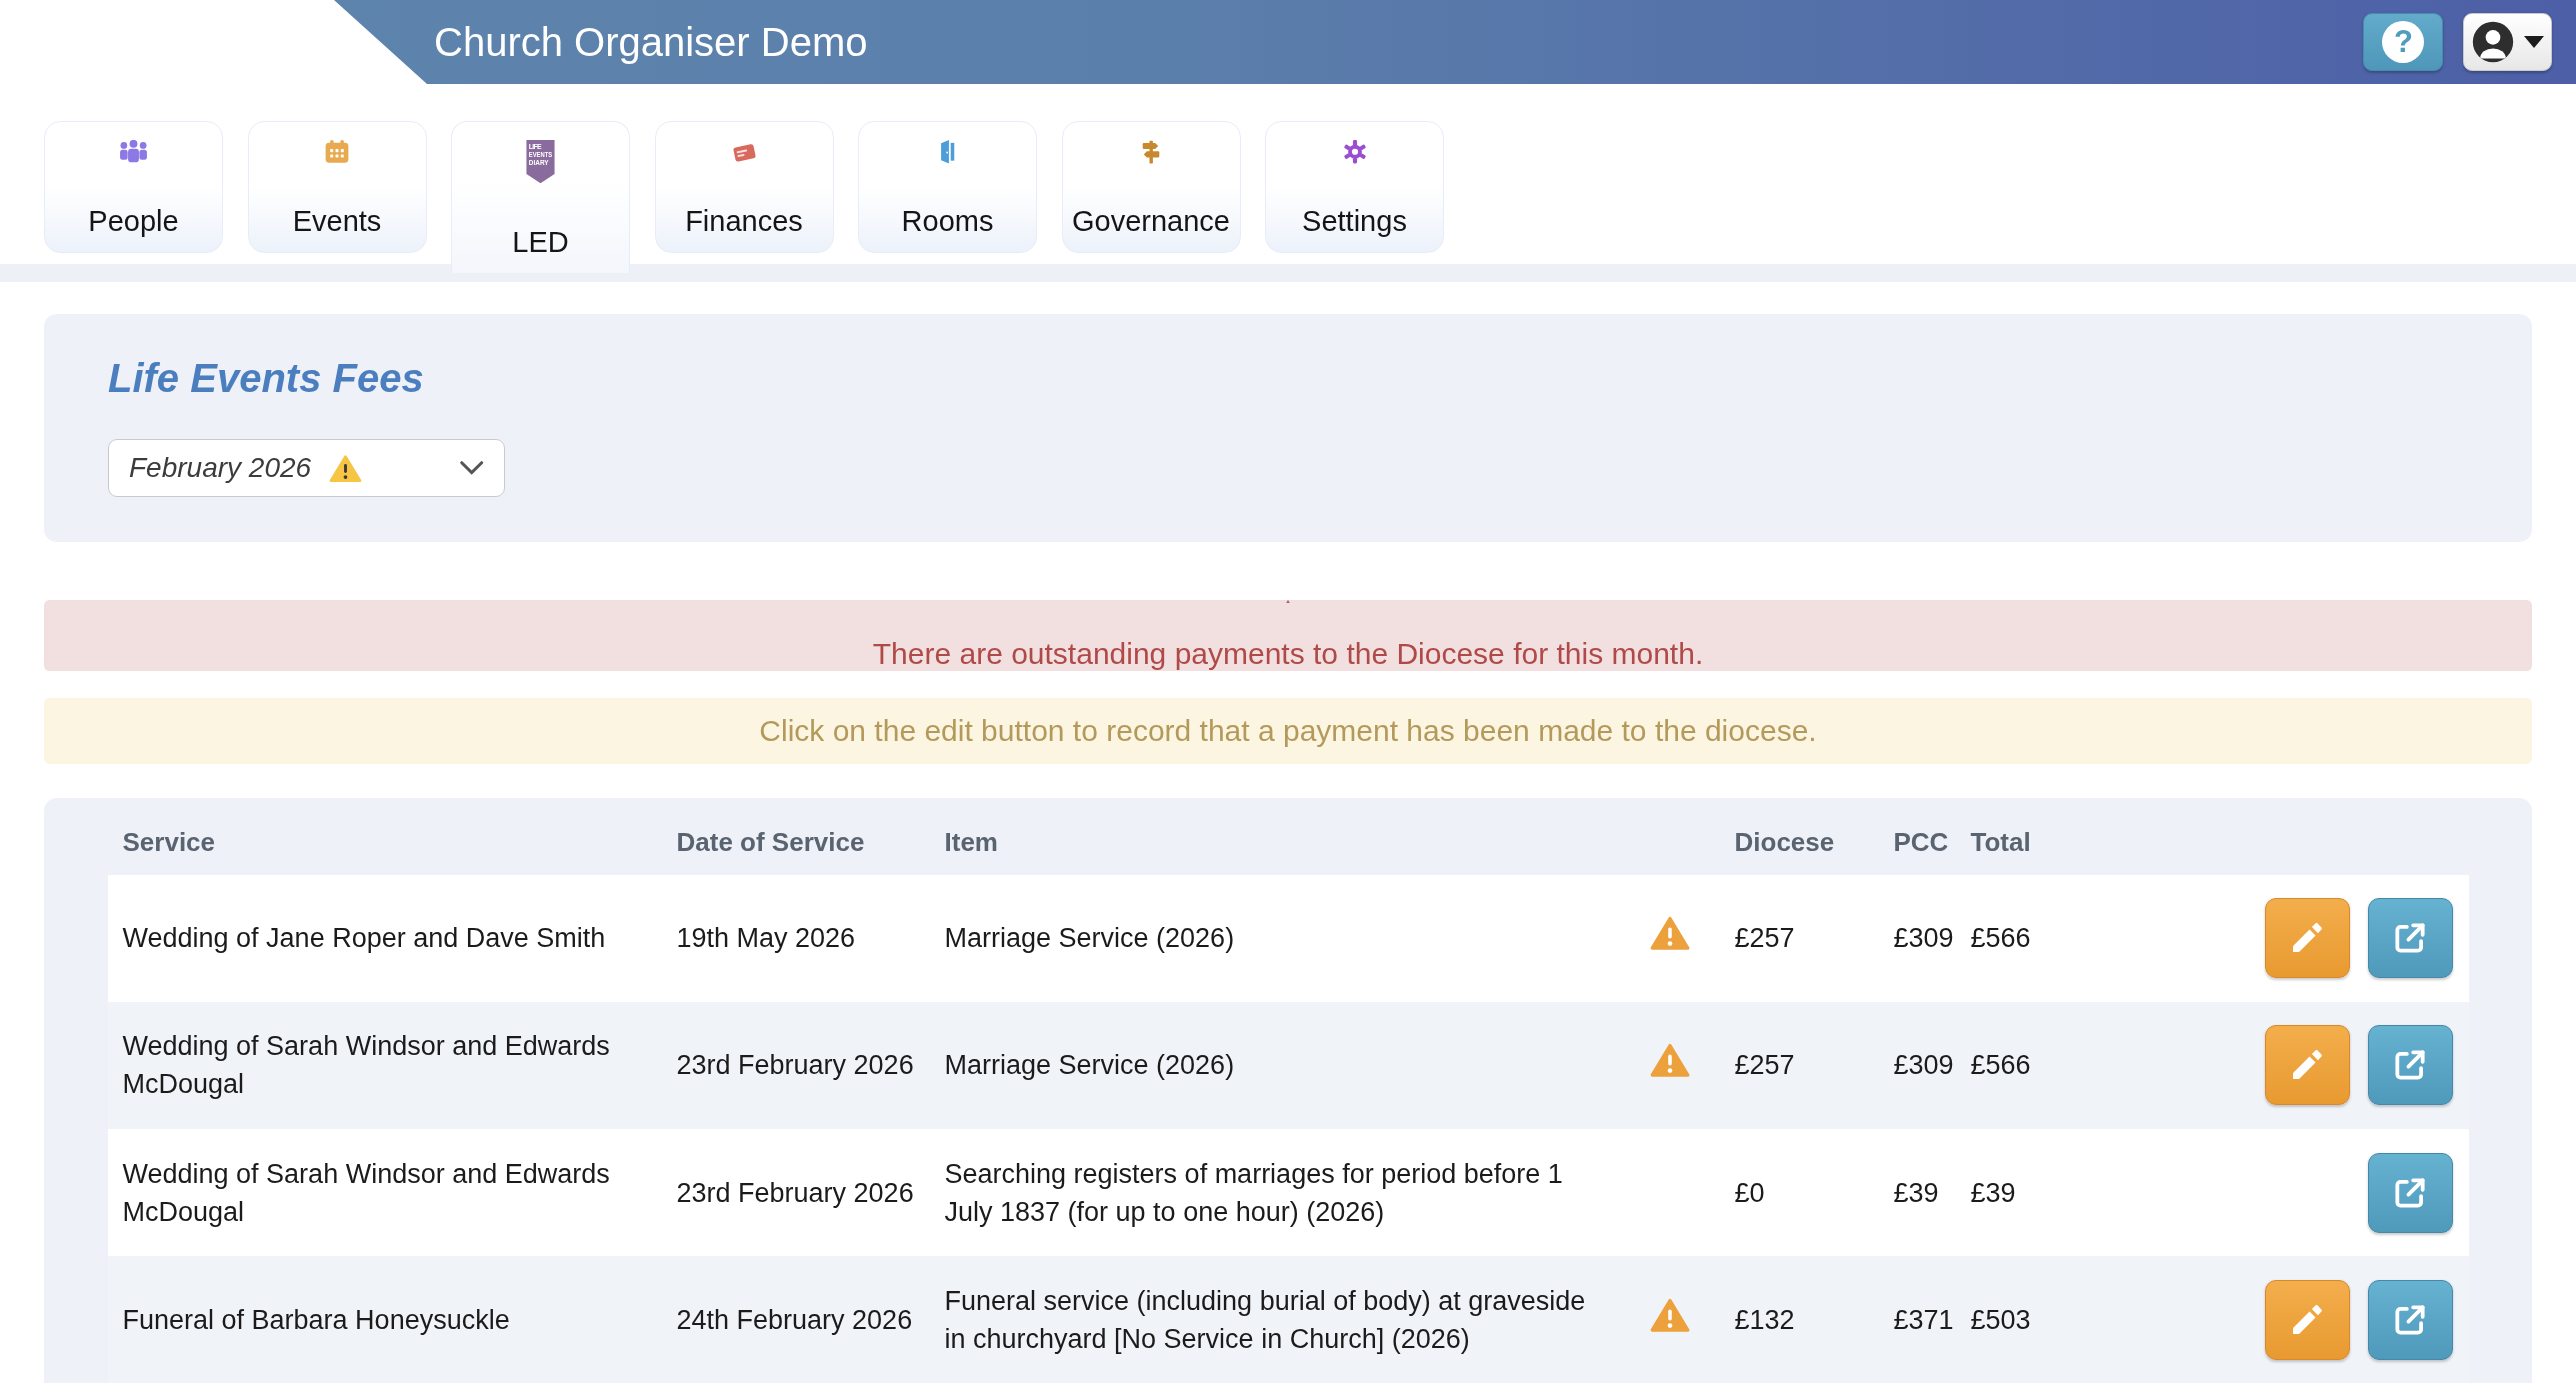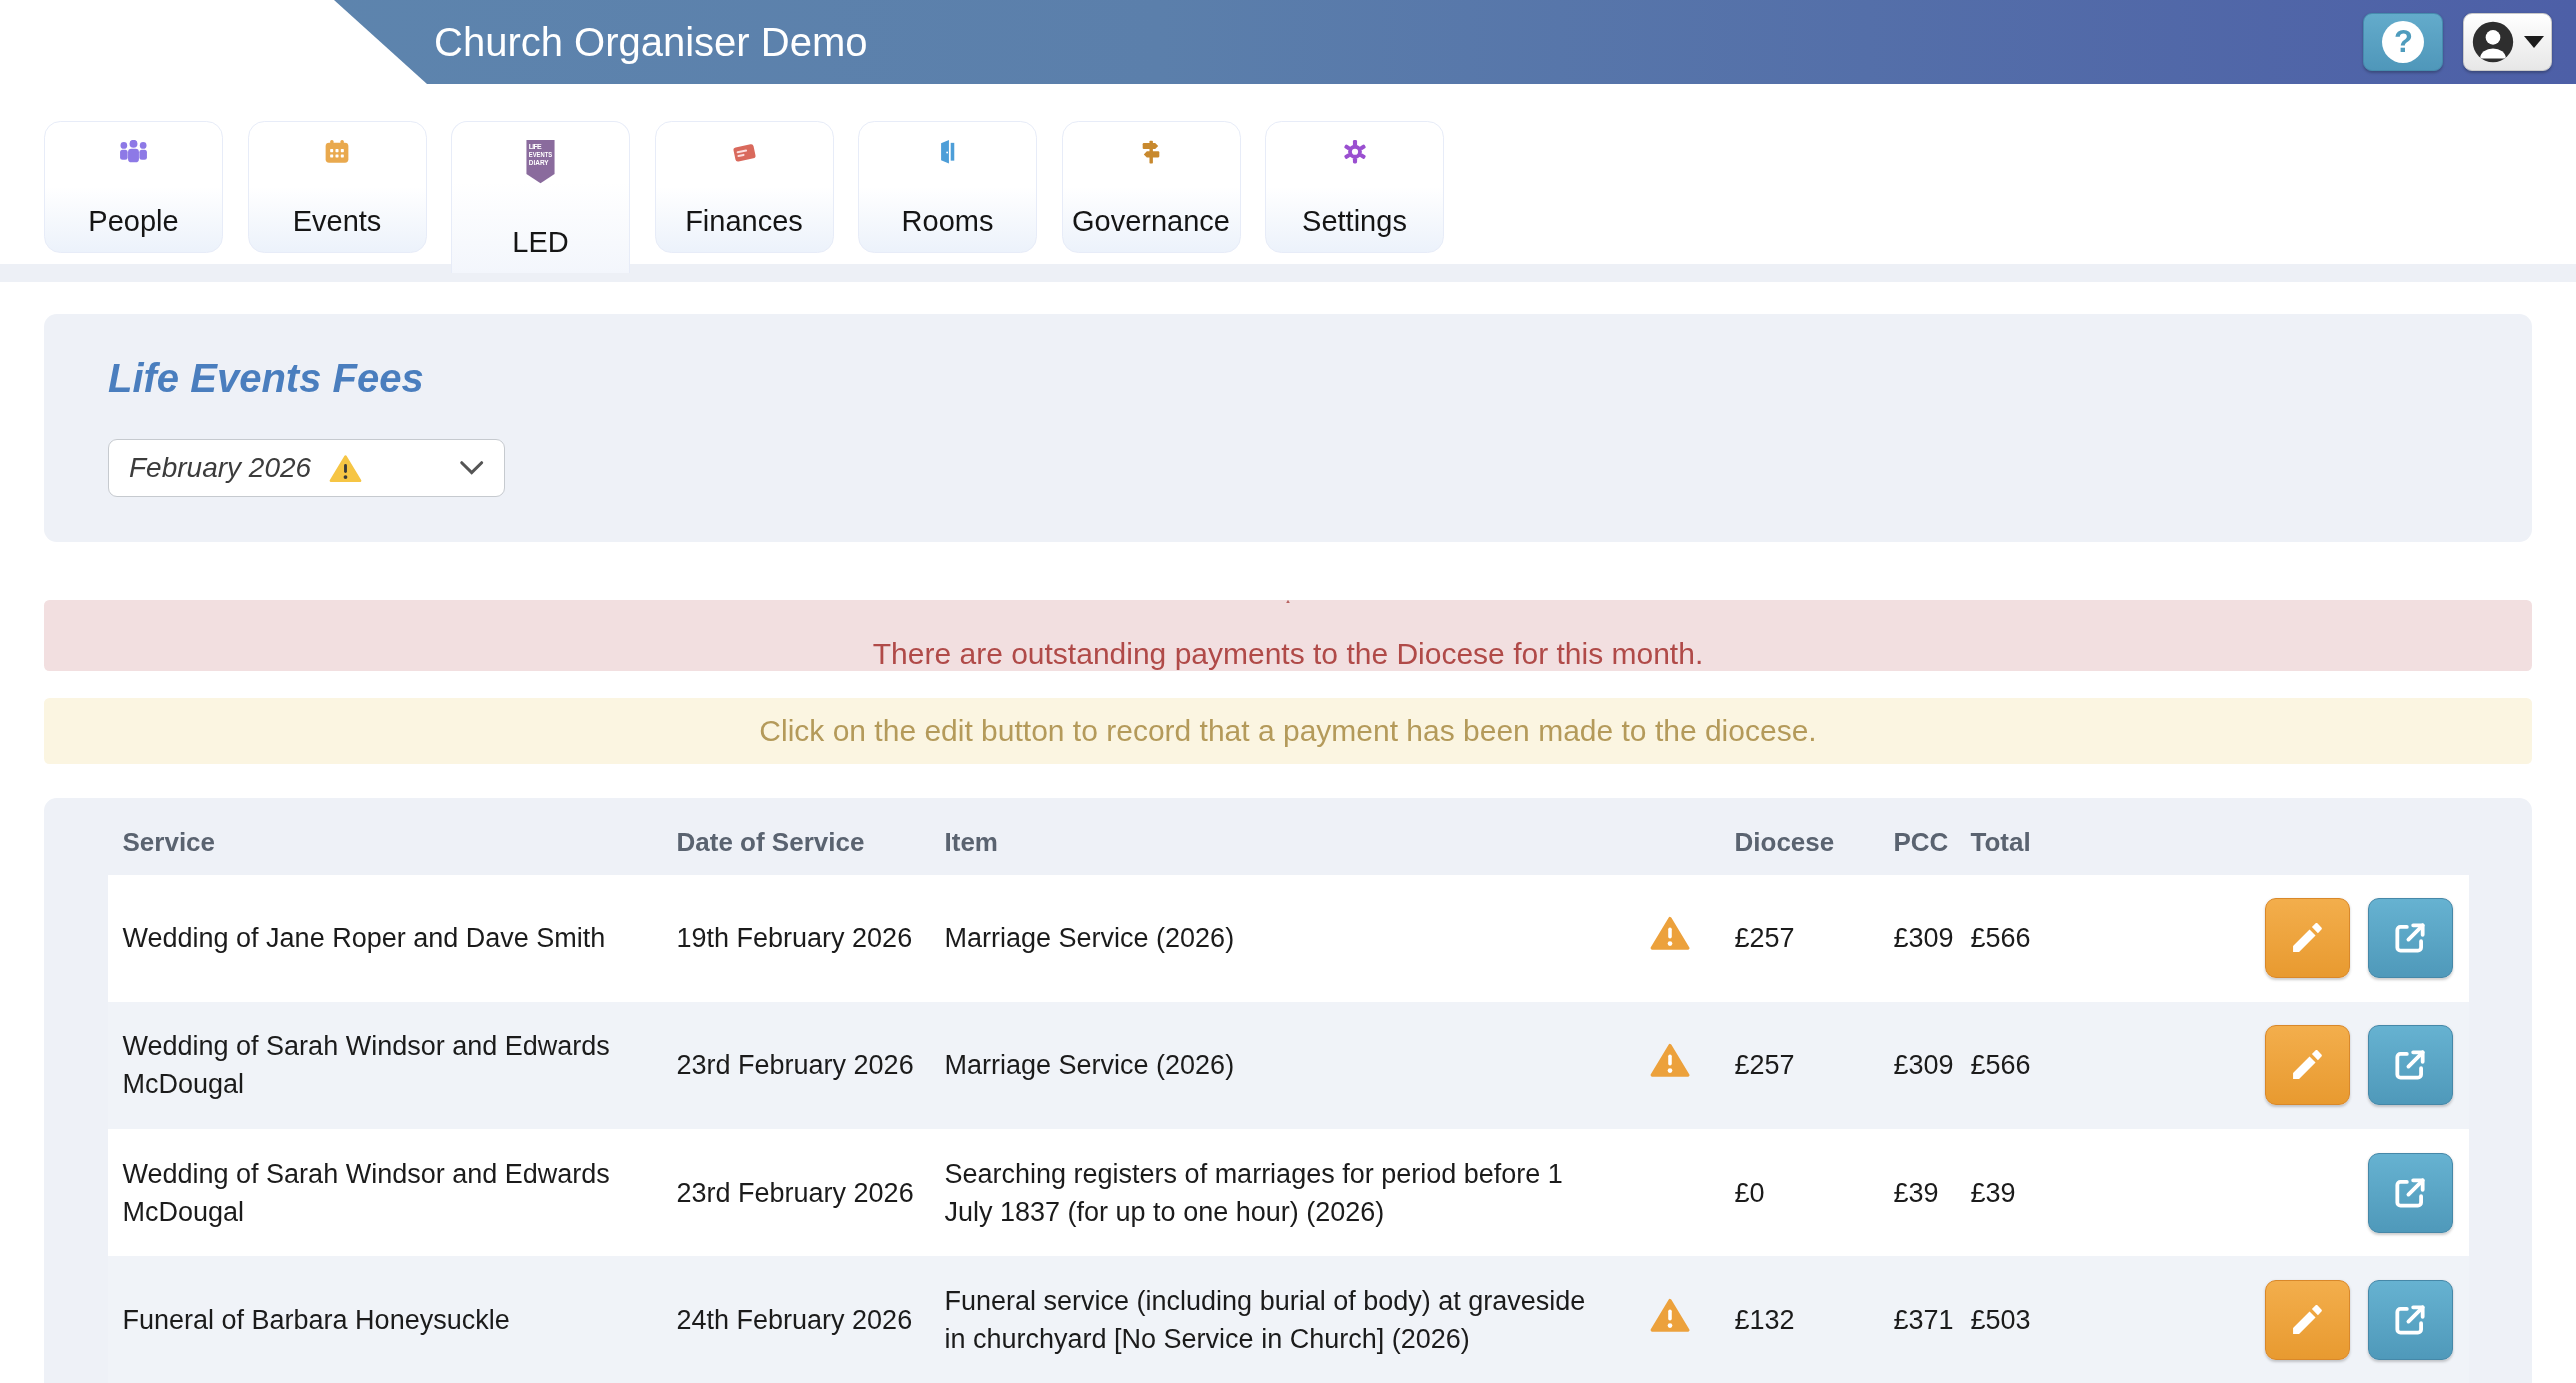--- a/index.html
+++ b/index.html
@@ -236,21 +236,21 @@
           <th></th>
           <th>Diocese</th>
           <th>PCC</th>
           <th>Total</th>
           <th></th>
         </tr>
       </thead>
       <tbody>
           <tr>
             <td>Wedding of Jane Roper and Dave Smith</td>
-     <td>19th February 2026</td>
+     <td>19th May 2026</td>
      <td>Marriage Service (2026)</td>
      <td class="c-warn"><svg width="40" height="36" viewBox="0 0 36 32">
   <path d="M18 3 L34 29.5 H2 Z" fill="#eca13c" stroke="#eca13c" stroke-width="3" stroke-linejoin="round"></path>
   <rect x="16.4" y="11" width="3.2" height="10" rx="1.6" fill="#fff"></rect>
                 <circle cx="18" cy="25.5" r="2.1" fill="#fff"></circle>
               </svg></td>
      <td>£257</td>
      <td>£309</td>
      <td>£566</td>
      <td class="c-actions"><button class="row-btn edit">

